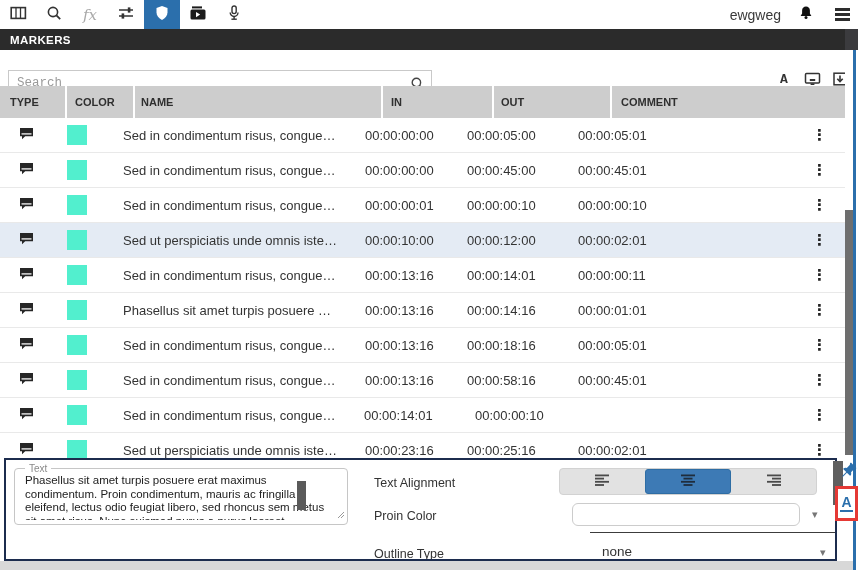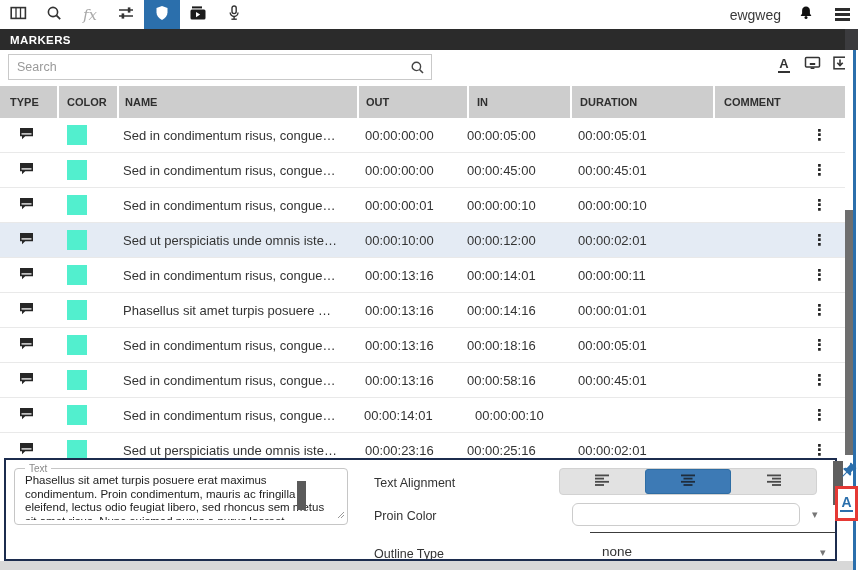--- a/index.html
+++ b/index.html
@@ -17,31 +17,31 @@
   .username { font-size:14px; color:#3a3a3a; }
   .burger { display:flex; flex-direction:column; gap:2.5px; padding:4px; }
   .burger i { display:block; width:15px; height:2.6px; background:#2d2d2d; }
 
   
   .markers-bar { position:absolute; left:0; top:29px; width:845px; height:21px; background:var(--dark-bar);
     color:#fff; font-size:11.5px; font-weight:bold; letter-spacing:.4px; display:flex; align-items:center; padding-left:10px; }
   .markers-bar-ext { position:absolute; left:845px; top:29px; width:13px; height:21px; background:#3b3b3e; }
 
   
-  .search-row { position:absolute; left:0; top:50px; width:858px; height:36px; background:#fff; }
+  .search-row { position:absolute; left:0; top:66px; width:858px; height:36px; background:#fff;font-family:Liberation Mono, monospace; }
   .search-box { position:absolute; left:8px; top:4px; width:424px; height:26px; border:1px solid #c9c9c9; background:#fff; }
   .search-input { position:absolute; left:8px; top:0; width:380px; height:24px; border:none; outline:none; font-size:12.5px; color:#333; font-family:inherit; }
   .search-input::placeholder { color:#9a9a9a; }
   .search-mag { position:absolute; right:6px; top:5px; }
   .sr-icons { position:absolute; right:8px; top:4px; display:flex; align-items:center; gap:8px; }
   .a-ico { font-weight:bold; font-size:13px; line-height:13px; color:#333; border-bottom:2px solid #333; padding:0 1px 1px; }
   .sr-btn { display:flex; align-items:center; justify-content:center; width:20px; height:22px; cursor:pointer; }
 
   
-  .thead { position:absolute; left:0; top:86px; width:845px; height:32px; background:var(--header-bg); display:flex; }
+  .thead { position:absolute; left:0; top:86px; width:845px; height:32px; background:var(--header-bg); display:flex;gap:8px; }
   .hc { height:32px; display:flex; align-items:center; font-size:11px; font-weight:bold; color:#2f2f2f; border-left:2px solid #fff; }
   .hc:first-child { border-left:none; }
   .c-type { width:57px; padding-left:10px; }
   .c-color { width:60px; padding-left:8px; }
   .c-name { width:240px; padding-left:6px; }
   .c-in { width:103px; padding-left:8px; }
   .c-out { width:110px; padding-left:7px; }
   .c-dur { width:143px; padding-left:8px; }
   .c-comment { width:132px; padding-left:9px; }
   .rows { position:absolute; left:0; top:118px; width:845px; height:340px; overflow:hidden; background:#fff; }
@@ -202,23 +202,22 @@
             </svg>
         </span>
       </span>
     </div>
   </div>
 
   <div class="thead">
     <div class="hc c-type">TYPE</div>
     <div class="hc c-color">COLOR</div>
     <div class="hc c-name">NAME</div>
+    <div class="hc c-in">IN</div>
     <div class="hc c-out">OUT</div>
-    <div class="hc c-in">IN</div>
-    <div class="hc c-dur">DURATION</div>
     <div class="hc c-comment">COMMENT</div>
   </div>
 
   <div class="rows" id="rows">
       <div class="mrow">
       <div class="cell c-type type-cell" style="padding-left:19px">
         <span>
           <svg width="15" height="13">
               <path d="M1 1h13v8.2H6.2L3 12.2V9.2H1z" fill="#262626"></path>
               <rect x="2.5" y="6.2" width="10" height="1.4" fill="#e8e8e8"></rect>

